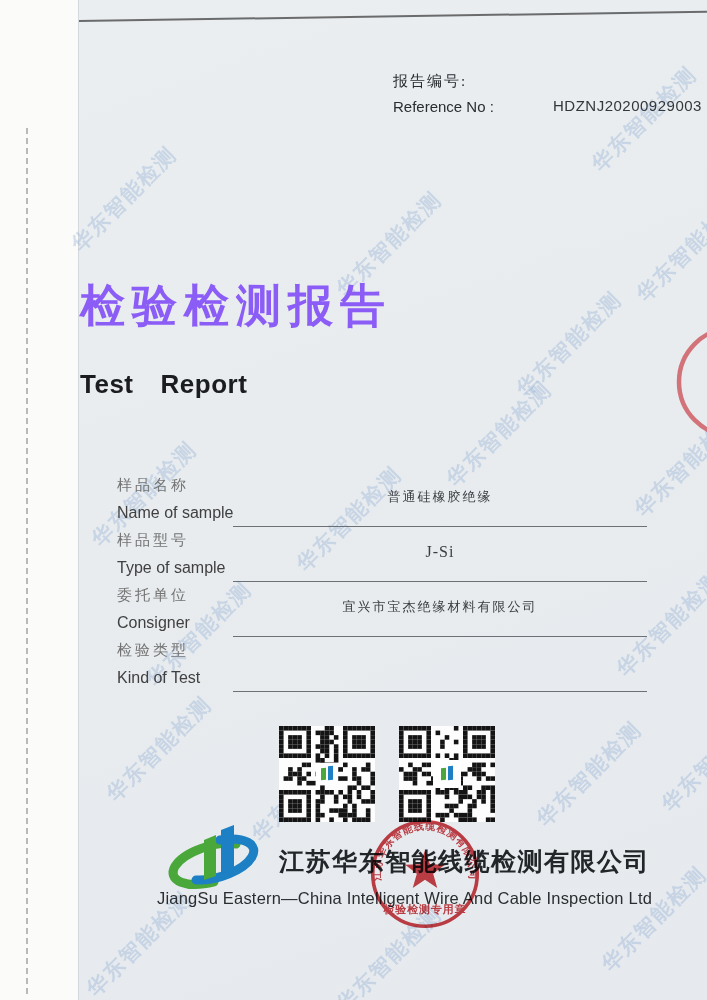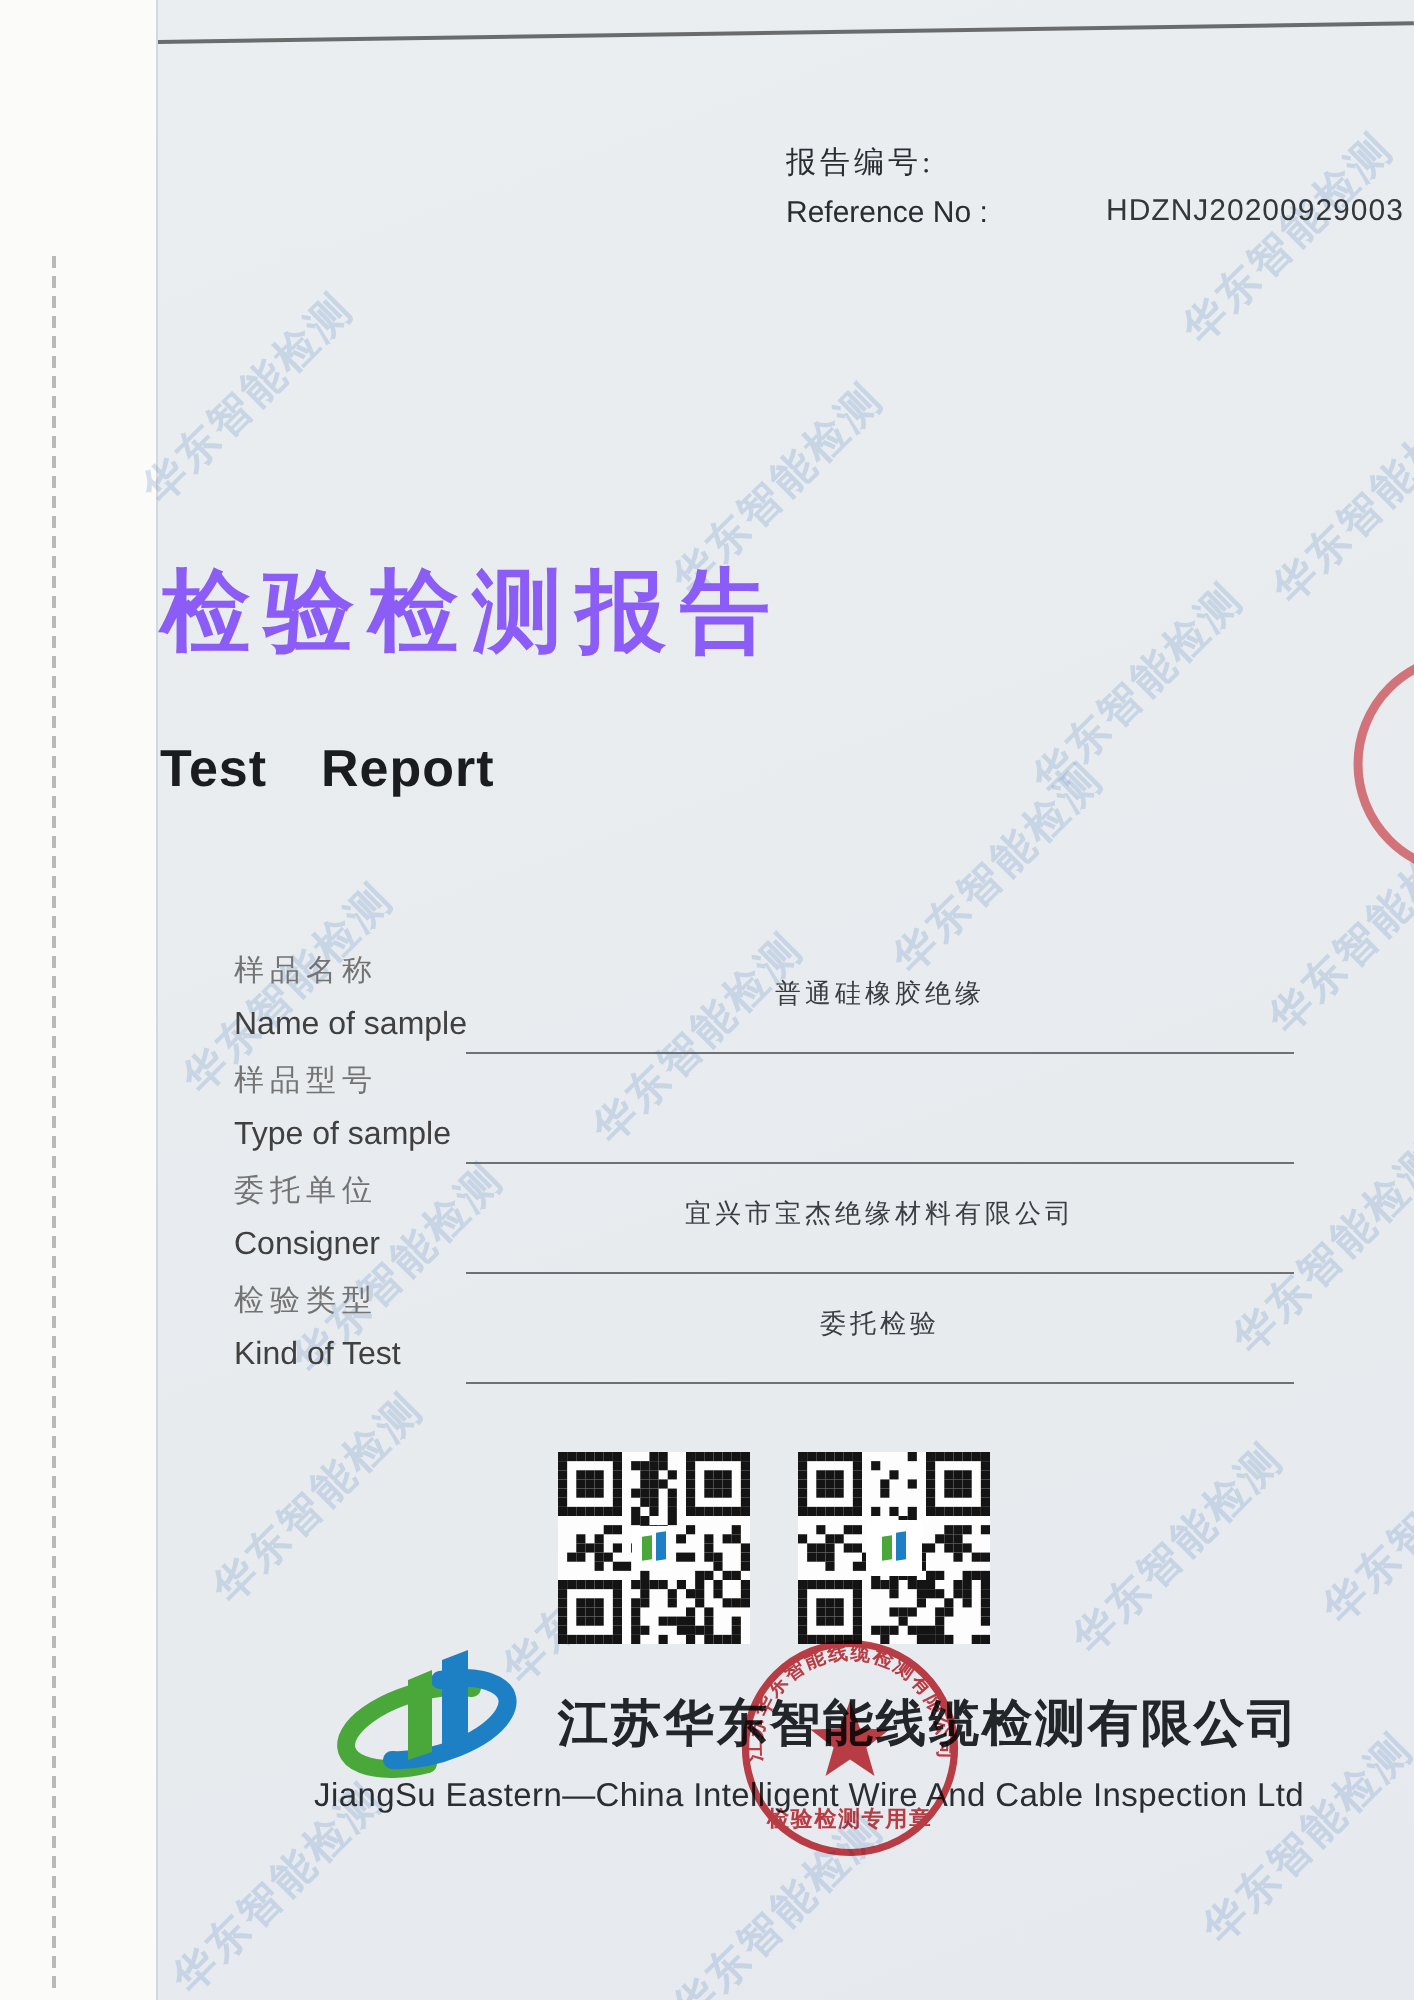--- a/index.html
+++ b/index.html
@@ -108,32 +108,32 @@
 
 <div class="frow" style="top:470px">
   <span class="lzh">样品名称</span>
   <span class="len">Name of sample</span>
   <span class="fval">普通硅橡胶绝缘</span>
   <span class="fline"></span>
 </div>
 <div class="frow" style="top:525px">
   <span class="lzh">样品型号</span>
   <span class="len">Type of sample</span>
+  <span class="fval" style="letter-spacing:1px;font-size:16px">J-Si</span>
   <span class="fline"></span>
 </div>
 <div class="frow" style="top:580px">
   <span class="lzh">委托单位</span>
   <span class="len">Consigner</span>
   <span class="fval">宜兴市宝杰绝缘材料有限公司</span>
   <span class="fline"></span>
 </div>
 <div class="frow" style="top:635px">
   <span class="lzh">检验类型</span>
   <span class="len">Kind of Test</span>
-  <span class="fval">委托检验</span>
   <span class="fline"></span>
 </div>
 
 <div class="qr" style="left:279px">
     <svg width="96" height="96" style="position:absolute;left:0;top:0">
       <rect width="96" height="96" fill="#fdfdfd"></rect>
       <rect x="0.00" y="0.00" width="4.57" height="4.57" fill="#141414"></rect>
       <rect x="4.57" y="0.00" width="4.57" height="4.57" fill="#141414"></rect>
       <rect x="9.14" y="0.00" width="4.57" height="4.57" fill="#141414"></rect>
       <rect x="13.71" y="0.00" width="4.57" height="4.57" fill="#141414"></rect>

